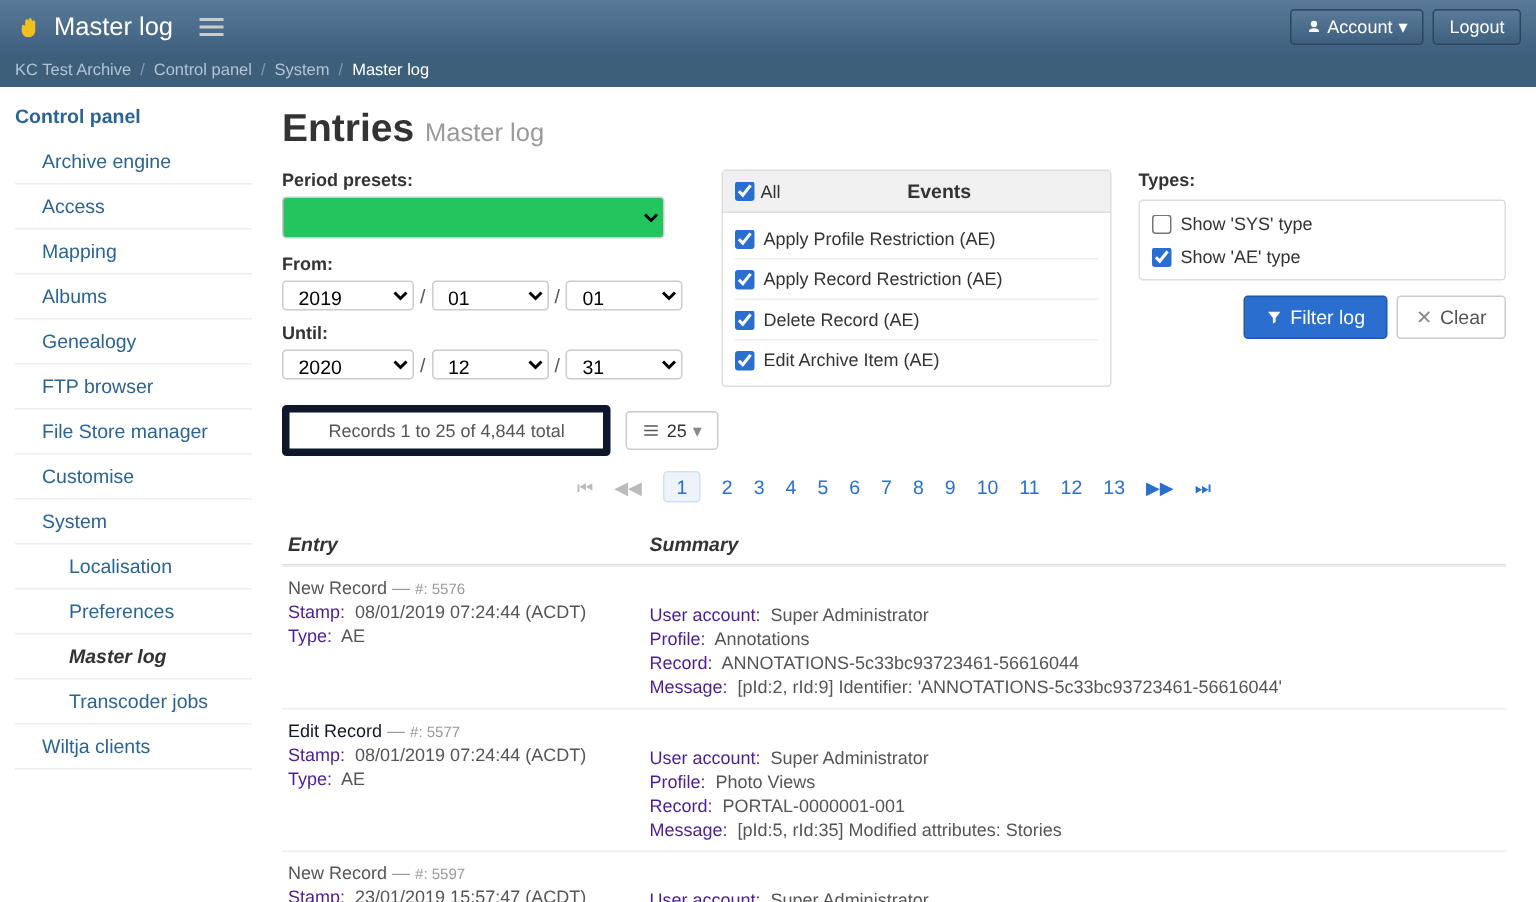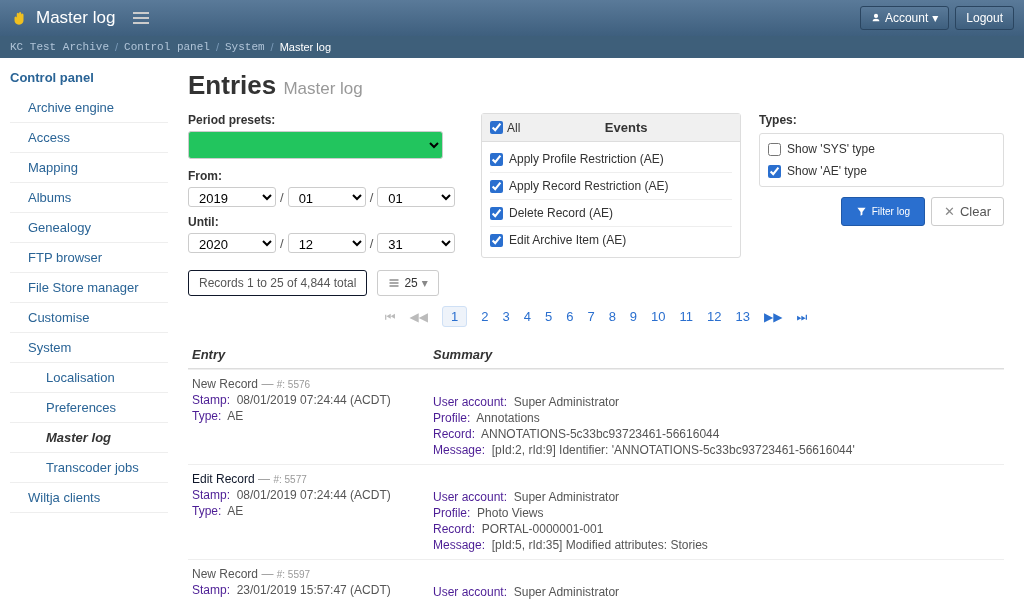--- a/index.html
+++ b/index.html
@@ -6,21 +6,21 @@
 body { font-family: -apple-system, "Helvetica Neue", Arial, sans-serif; font-size: 13px; color: #333; background: #fff; }
 .navbar { background: linear-gradient(#5a7a99, #3e5f7e); height: 36px; display: flex; align-items: center; padding: 0 10px; color: #fff; }
 .navbar-brand { display: flex; align-items: center; gap: 8px; }
 .hand-icon { width: 18px; height: 18px; }
 .navbar-title { font-size: 17px; color: #fff; }
 .hamburger { margin-left: 10px; display: flex; flex-direction: column; gap: 3px; cursor: pointer; }
 .hamburger span { width: 16px; height: 2px; background: #ccc; }
 .navbar-right { margin-left: auto; display: flex; gap: 6px; }
 .btn-nav { background: linear-gradient(#5a7a99, #3e5f7e); border: 1px solid #2a4560; color: #fff; padding: 4px 10px; border-radius: 3px; font-size: 12px; cursor: pointer; display: flex; align-items: center; gap: 4px; }
 .breadcrumb-bar { background: #3e5f7a; height: 22px; display: flex; align-items: center; padding: 0 10px; font-size: 11px; color: #b0c4d8; }
-.breadcrumb-bar a { color: #b0c4d8; text-decoration: none; font-family: Liberation Mono, monospace; }
+.breadcrumb-bar a { color: #b0c4d8; text-decoration: none; }
 .breadcrumb-bar .active { color: #fff; }
 .breadcrumb-bar .sep { margin: 0 6px; color: #7a9ab8; }
 .layout { display: flex; }
 .sidebar { width: 170px; padding: 12px 0 12px 10px; }
 .sidebar-heading { color: #2a6496; font-weight: bold; font-size: 13px; margin-bottom: 8px; }
 .sidebar-item { padding: 7px 0 7px 18px; color: #2a6496; font-size: 13px; border-bottom: 1px solid #eee; cursor: pointer; }
 .sidebar-item.sub { padding-left: 36px; }
 .sidebar-item.active { font-weight: bold; font-style: italic; color: #333; }
 .content { flex: 1; padding: 12px 20px; }
 .entries-heading { font-size: 26px; font-weight: bold; margin-bottom: 12px; }
@@ -38,24 +38,24 @@
 .events-head .all-label { margin-left: 4px; font-size: 12px; }
 .events-head .title { margin-left: auto; margin-right: auto; font-weight: bold; font-size: 13px; }
 .events-body { max-height: 120px; overflow-y: scroll; padding: 4px 8px; }
 .event-item { display: flex; align-items: center; gap: 6px; padding: 6px 0; font-size: 12px; border-top: 1px solid #eee; }
 .event-item:first-child { border-top: none; align-items: flex-end; }
 .types-col { width: 245px; }
 .types-label { font-weight: bold; font-size: 12px; margin-bottom: 6px; color: #333; }
 .types-box { border: 1px solid #ddd; border-radius: 3px; padding: 4px 8px; }
 .types-item { display: flex; align-items: center; gap: 6px; padding: 4px 0; font-size: 12px; }
 .actions-row { display: flex; justify-content: flex-end; gap: 6px; margin-top: 10px; }
-.btn-primary { background: #2a6fcf; border: 1px solid #2059a8; color: #fff; padding: 6px 14px; border-radius: 3px; font-size: 10px; cursor: pointer; display: flex; align-items: center; gap: 5px; }
+.btn-primary { background: #2a6fcf; border: 1px solid #2059a8; color: #fff; padding: 6px 14px; border-radius: 3px; font-size: 13px; cursor: pointer; display: flex; align-items: center; gap: 5px; }
 .btn-default { background: #fff; border: 1px solid #ccc; color: #555; padding: 6px 12px; border-radius: 3px; font-size: 13px; cursor: pointer; display: flex; align-items: center; gap: 5px; }
 .records-bar { display: flex; align-items: center; gap: 10px; margin: 10px 0; }
-.records-info { border: 1px solid #0f172a; border-radius: 3px; padding: 5px 10px; font-size: 12px; color: #555; }
+.records-info { border: 5px solid #0f172a; border-radius: 3px; padding: 5px 26px; font-size: 12px; color: #555; }
 .page-size-btn { border: 1px solid #ccc; border-radius: 3px; padding: 5px 10px; font-size: 12px; cursor: pointer; display: flex; align-items: center; gap: 4px; background: #fff; }
 .pagination { display: flex; justify-content: center; gap: 14px; margin: 10px 0 14px; align-items: center; }
 .page-link { color: #2a6fcf; font-size: 13px; cursor: pointer; }
 .page-link.active { background: #eef3fa; border: 1px solid #cfe0f5; border-radius: 3px; padding: 2px 8px; }
 .nav-icon { color: #2a6fcf; font-size: 12px; cursor: pointer; }
 .nav-icon.disabled { color: #bbb; cursor: default; }
 .table-head { display: flex; padding: 6px 0; border-bottom: 1px solid #ddd; font-style: italic; font-weight: bold; font-size: 13px; color: #333; }
 .col-entry { width: 245px; padding-left: 4px; }
 .col-summary { flex: 1; }
 .entry-row { display: flex; padding: 7px 0; border-top: 1px solid #eee; font-size: 12px; }

